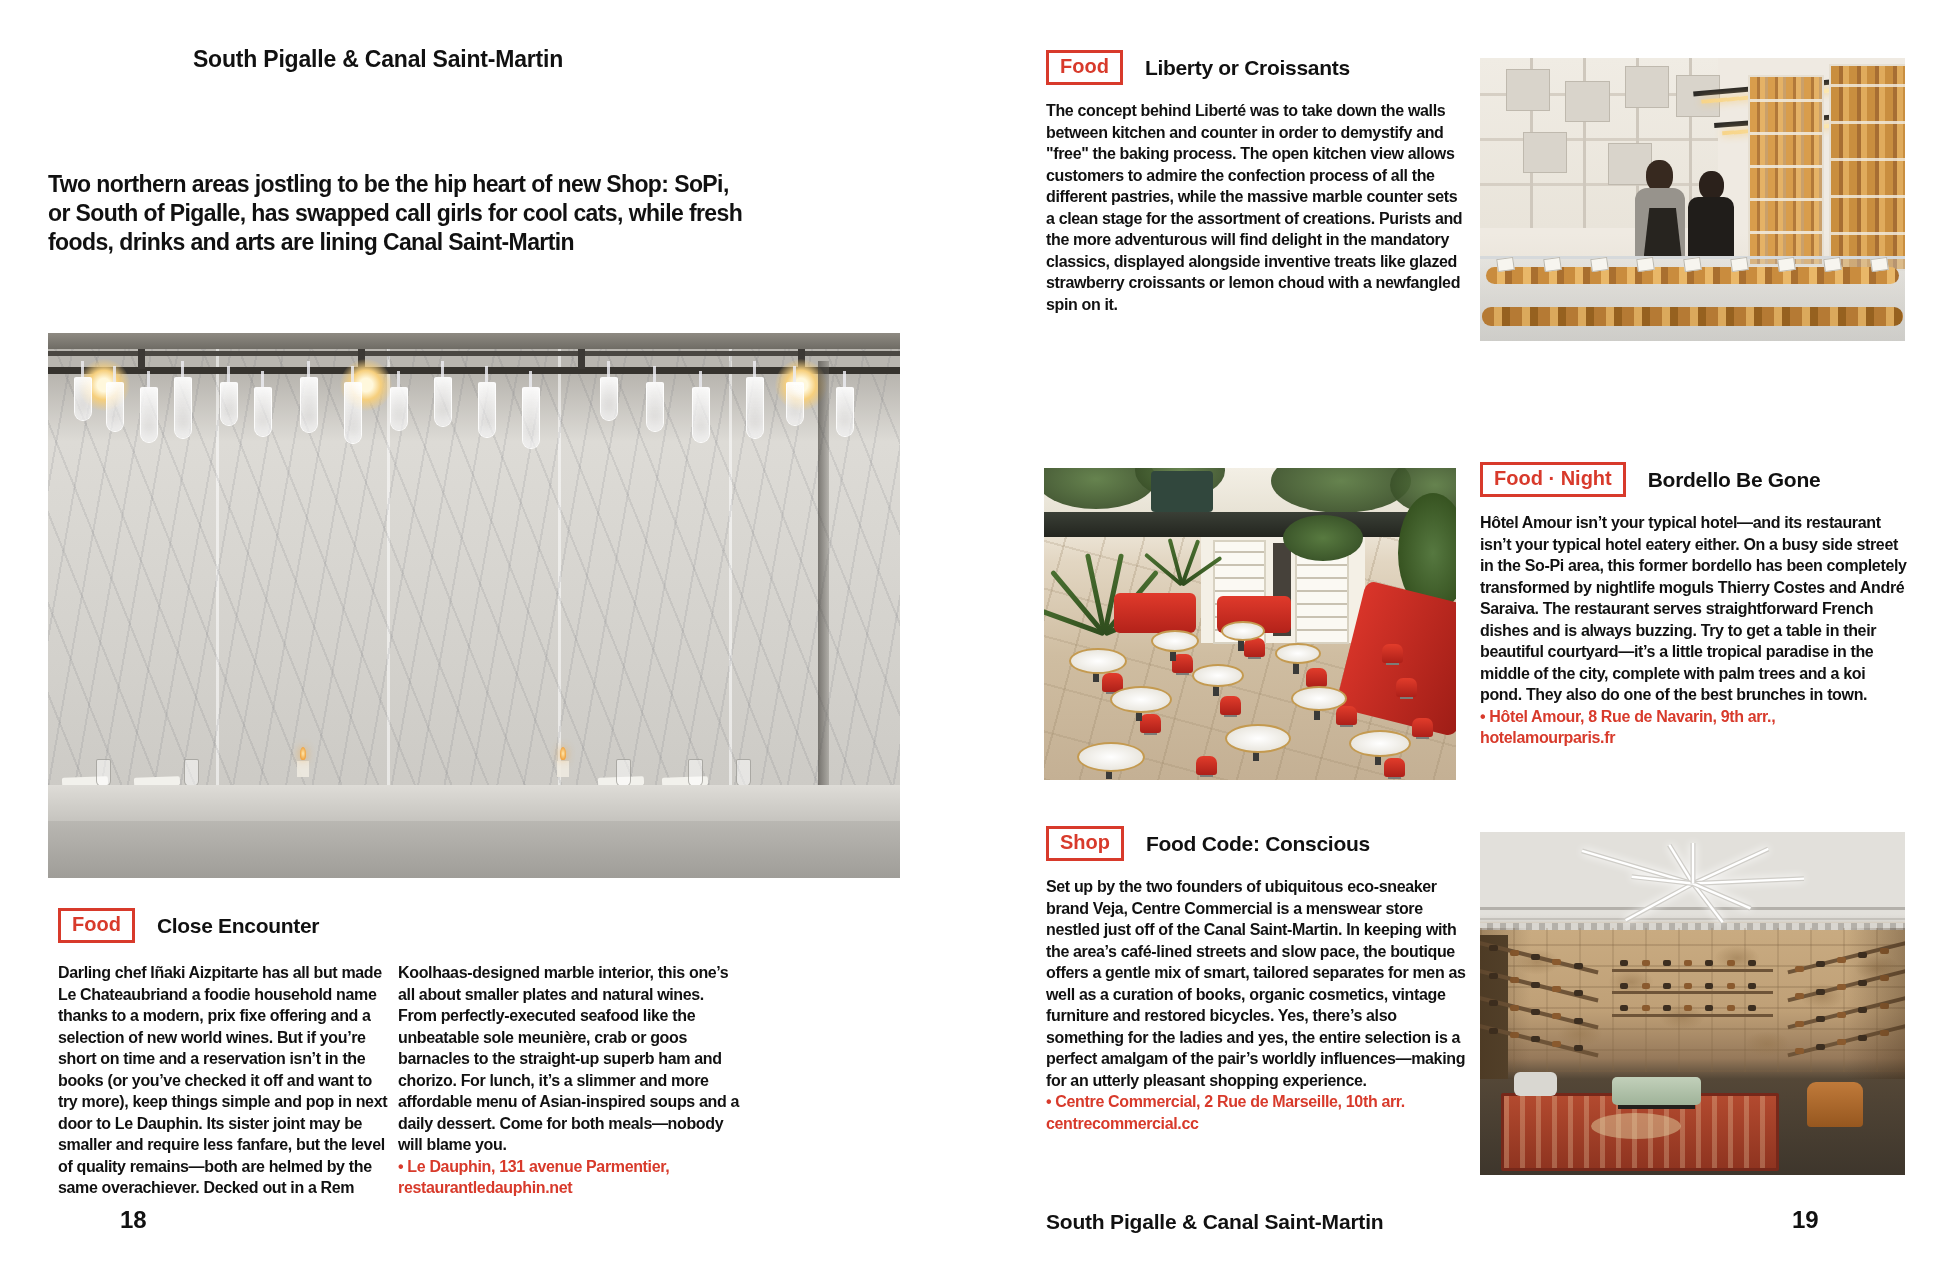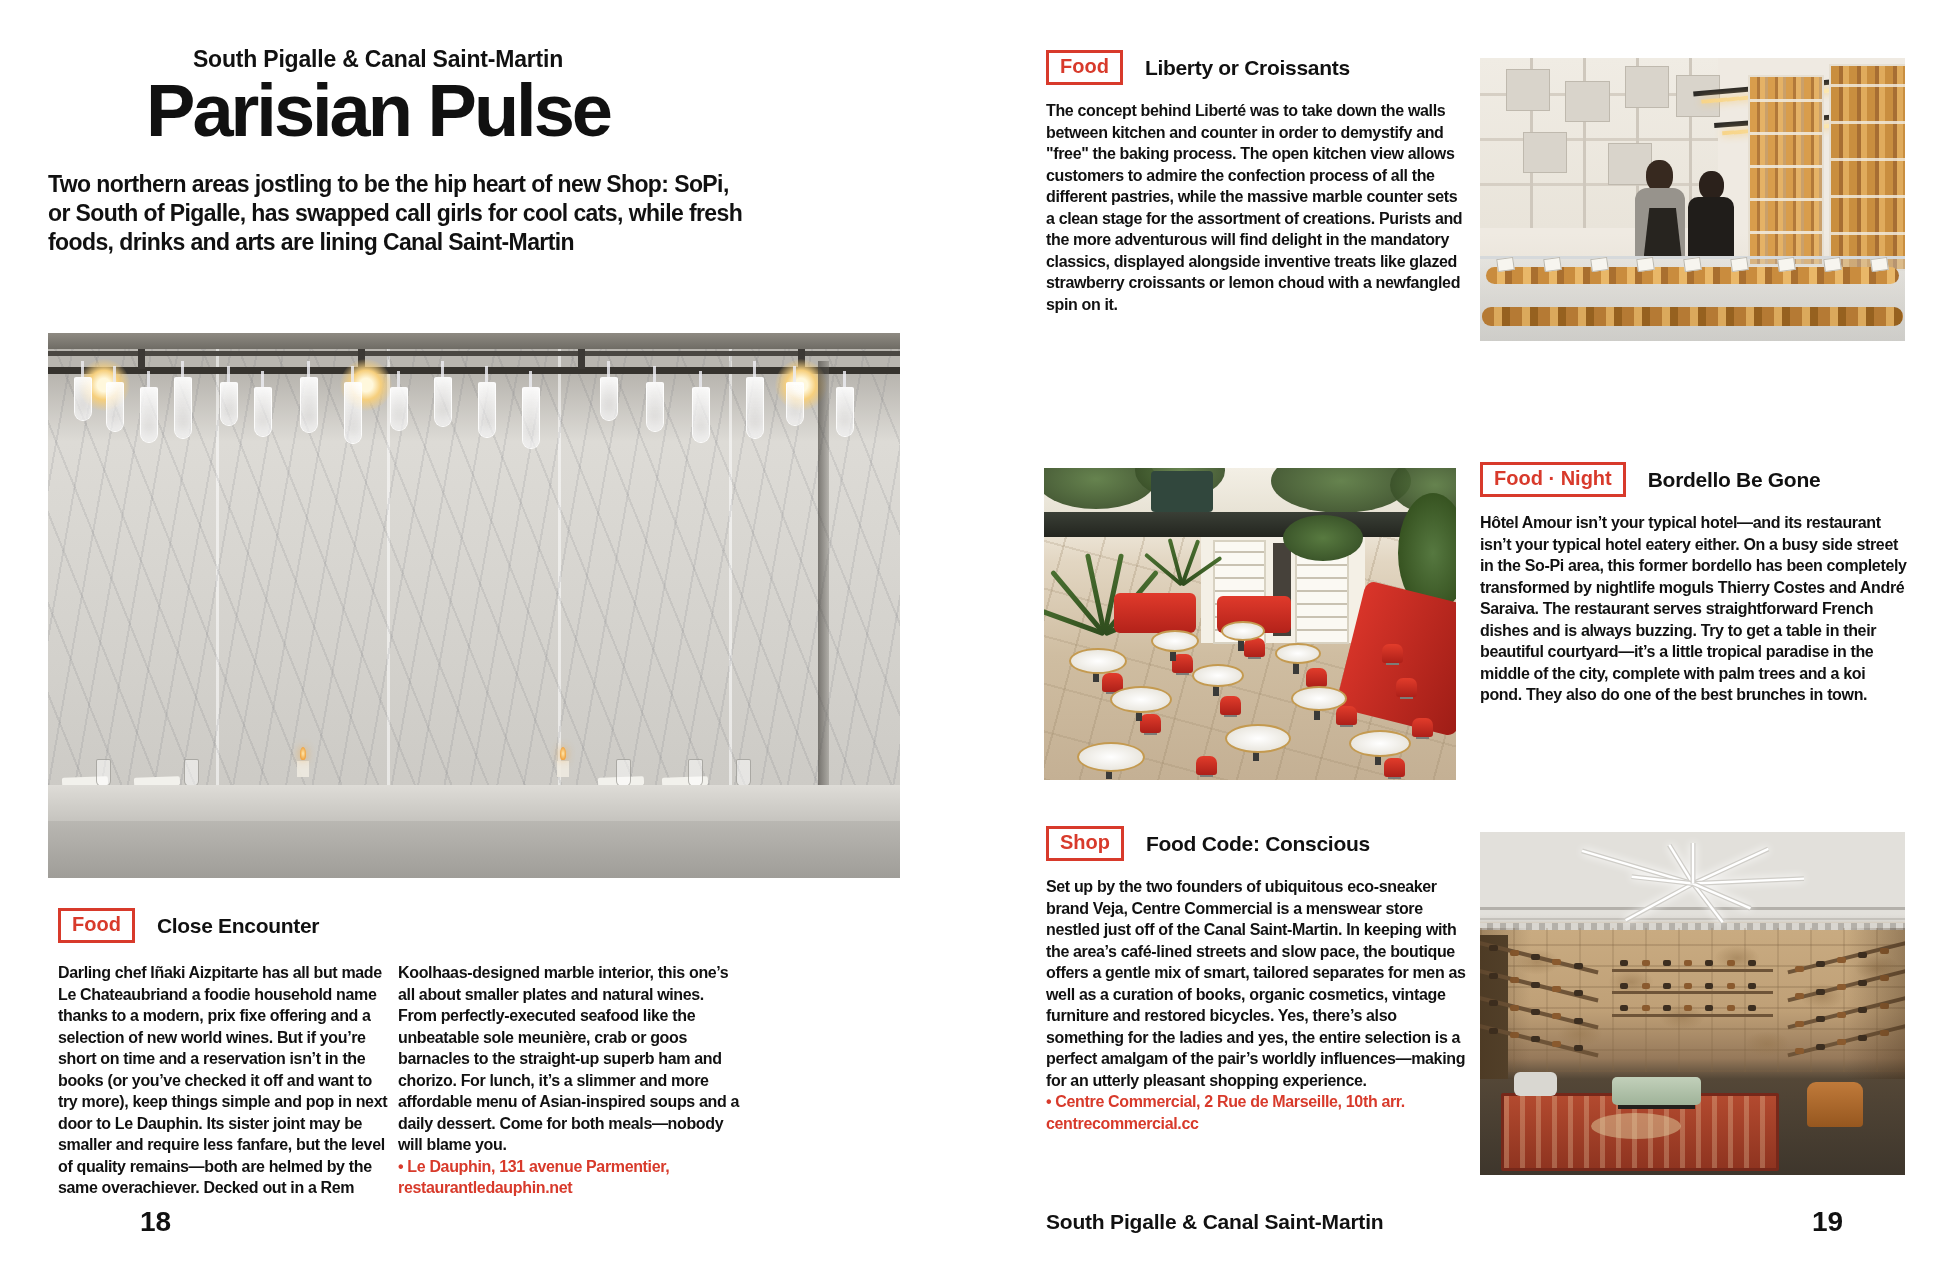--- a/index.html
+++ b/index.html
@@ -9,30 +9,29 @@
   .abs{position:absolute;}
   .kicker{font-weight:bold;font-size:23px;letter-spacing:-0.2px;text-align:center;}
   .title{font-weight:bold;font-size:74px;line-height:78px;letter-spacing:-3px;text-align:center;}
   .intro{font-weight:bold;font-size:23px;line-height:29px;letter-spacing:-0.6px;white-space:pre-line;}
   .tagrow{display:flex;align-items:center;gap:22px;}
   .tagbox{border:3px solid var(--red);color:var(--red);font-weight:bold;font-size:20px;padding:2px 11px 4px;white-space:nowrap;}
   .h2{font-weight:bold;font-size:21px;letter-spacing:-0.3px;white-space:nowrap;}
   .body{font-weight:bold;font-size:16px;line-height:21.5px;letter-spacing:-0.35px;}
   .redlink{color:var(--red);font-weight:bold;font-size:16px;line-height:21.5px;letter-spacing:-0.35px;white-space:pre-line;cursor:pointer;}
   .photo{position:absolute;overflow:hidden;}
-  .pagenum{font-weight:bold;font-size:28px;margin-left:20px;}
+  .pagenum{font-weight:bold;font-size:24px;}
   .footer{font-weight:bold;font-size:21px;letter-spacing:-0.2px;}
 </style>
 </head>
 <body>
 
 <div id="page">
 
   <div class="abs kicker" style="left:48px;top:46px;width:660px;">South Pigalle &amp; Canal Saint-Martin</div>
-  <div class="abs title" style="left:48px;top:72px;width:660px;">Parisian Pulse</div>
   <div class="abs intro" style="left:48px;top:170px;width:860px;">Two northern areas jostling to be the hip heart of new Shop: SoPi,
 or South of Pigalle, has swapped call girls for cool cats, while fresh
 foods, drinks and arts are lining Canal Saint-Martin</div>
 
   <div class="photo" id="ph1" style="left:48px;top:333px;width:852px;height:545px;
               background:
                 repeating-linear-gradient(100deg, rgba(110,112,120,.14) 0 2px, transparent 2px 26px),
                 repeating-linear-gradient(68deg, rgba(90,92,100,.12) 0 2px, transparent 2px 34px),
                 repeating-linear-gradient(90deg, transparent 0 168px, rgba(255,255,255,.55) 168px 171px),
                 linear-gradient(180deg,#b9b6b0 0 8%,#dddbd6 20%,#d3d1cc 60%,#c8c6c1 100%);" title="Marble bar wall with wine glasses hanging from a rack">
@@ -216,20 +215,22 @@
       <div style="position: absolute; left: 305px; top: 262px; width: 58px; height: 23px; border-radius: 50%; background: radial-gradient(rgb(255, 255, 255), rgb(233, 230, 222) 72%); border: 2px solid rgb(196, 154, 80);"></div>
       <div style="position: absolute; left: 62px; top: 293.2px; width: 6px; height: 18px; background: rgb(58, 58, 56);"></div>
       <div style="position: absolute; left: 33px; top: 274px; width: 64px; height: 26px; border-radius: 50%; background: radial-gradient(rgb(255, 255, 255), rgb(233, 230, 222) 72%); border: 2px solid rgb(196, 154, 80);"></div>
     </div>
   <div class="abs tagrow" style="left:1480px;top:462px;">
     <span class="tagbox">Food · Night</span>
     <span class="h2">Bordello Be Gone</span>
   </div>
   <div class="abs" style="left:1480px;top:512px;width:428px;">
     <div class="body">Hôtel Amour isn’t your typical hotel—and its restaurant isn’t your typical hotel eatery either. On a busy side street in the So-Pi area, this former bordello has been completely transformed by nightlife moguls Thierry Costes and André Saraiva. The restaurant serves straightforward French dishes and is always buzzing. Try to get a table in their beautiful courtyard—it’s a little tropical paradise in the middle of the city, complete with palm trees and a koi pond. They also do one of the best brunches in town.</div>
+    <div class="redlink">• Hôtel Amour, 8 Rue de Navarin, 9th arr.,
+hotelamourparis.fr</div>
   </div>
 
   <div class="abs tagrow" style="left:1046px;top:826px;">
     <span class="tagbox">Shop</span>
     <span class="h2">Food Code: Conscious</span>
   </div>
   <div class="abs" style="left:1046px;top:876px;width:422px;">
     <div class="body">Set up by the two founders of ubiquitous eco-sneaker brand Veja, Centre Commercial is a menswear store nestled just off of the Canal Saint-Martin. In keeping with the area’s café-lined streets and slow pace, the boutique offers a gentle mix of smart, tailored separates for men as well as a curation of books, organic cosmetics, vintage furniture and restored bicycles. Yes, there’s also something for the ladies and yes, the entire selection is a perfect amalgam of the pair’s worldly influences—making for an utterly pleasant shopping experience.</div>
     <div class="redlink">• Centre Commercial, 2 Rue de Marseille, 10th arr.
 centrecommercial.cc</div>

